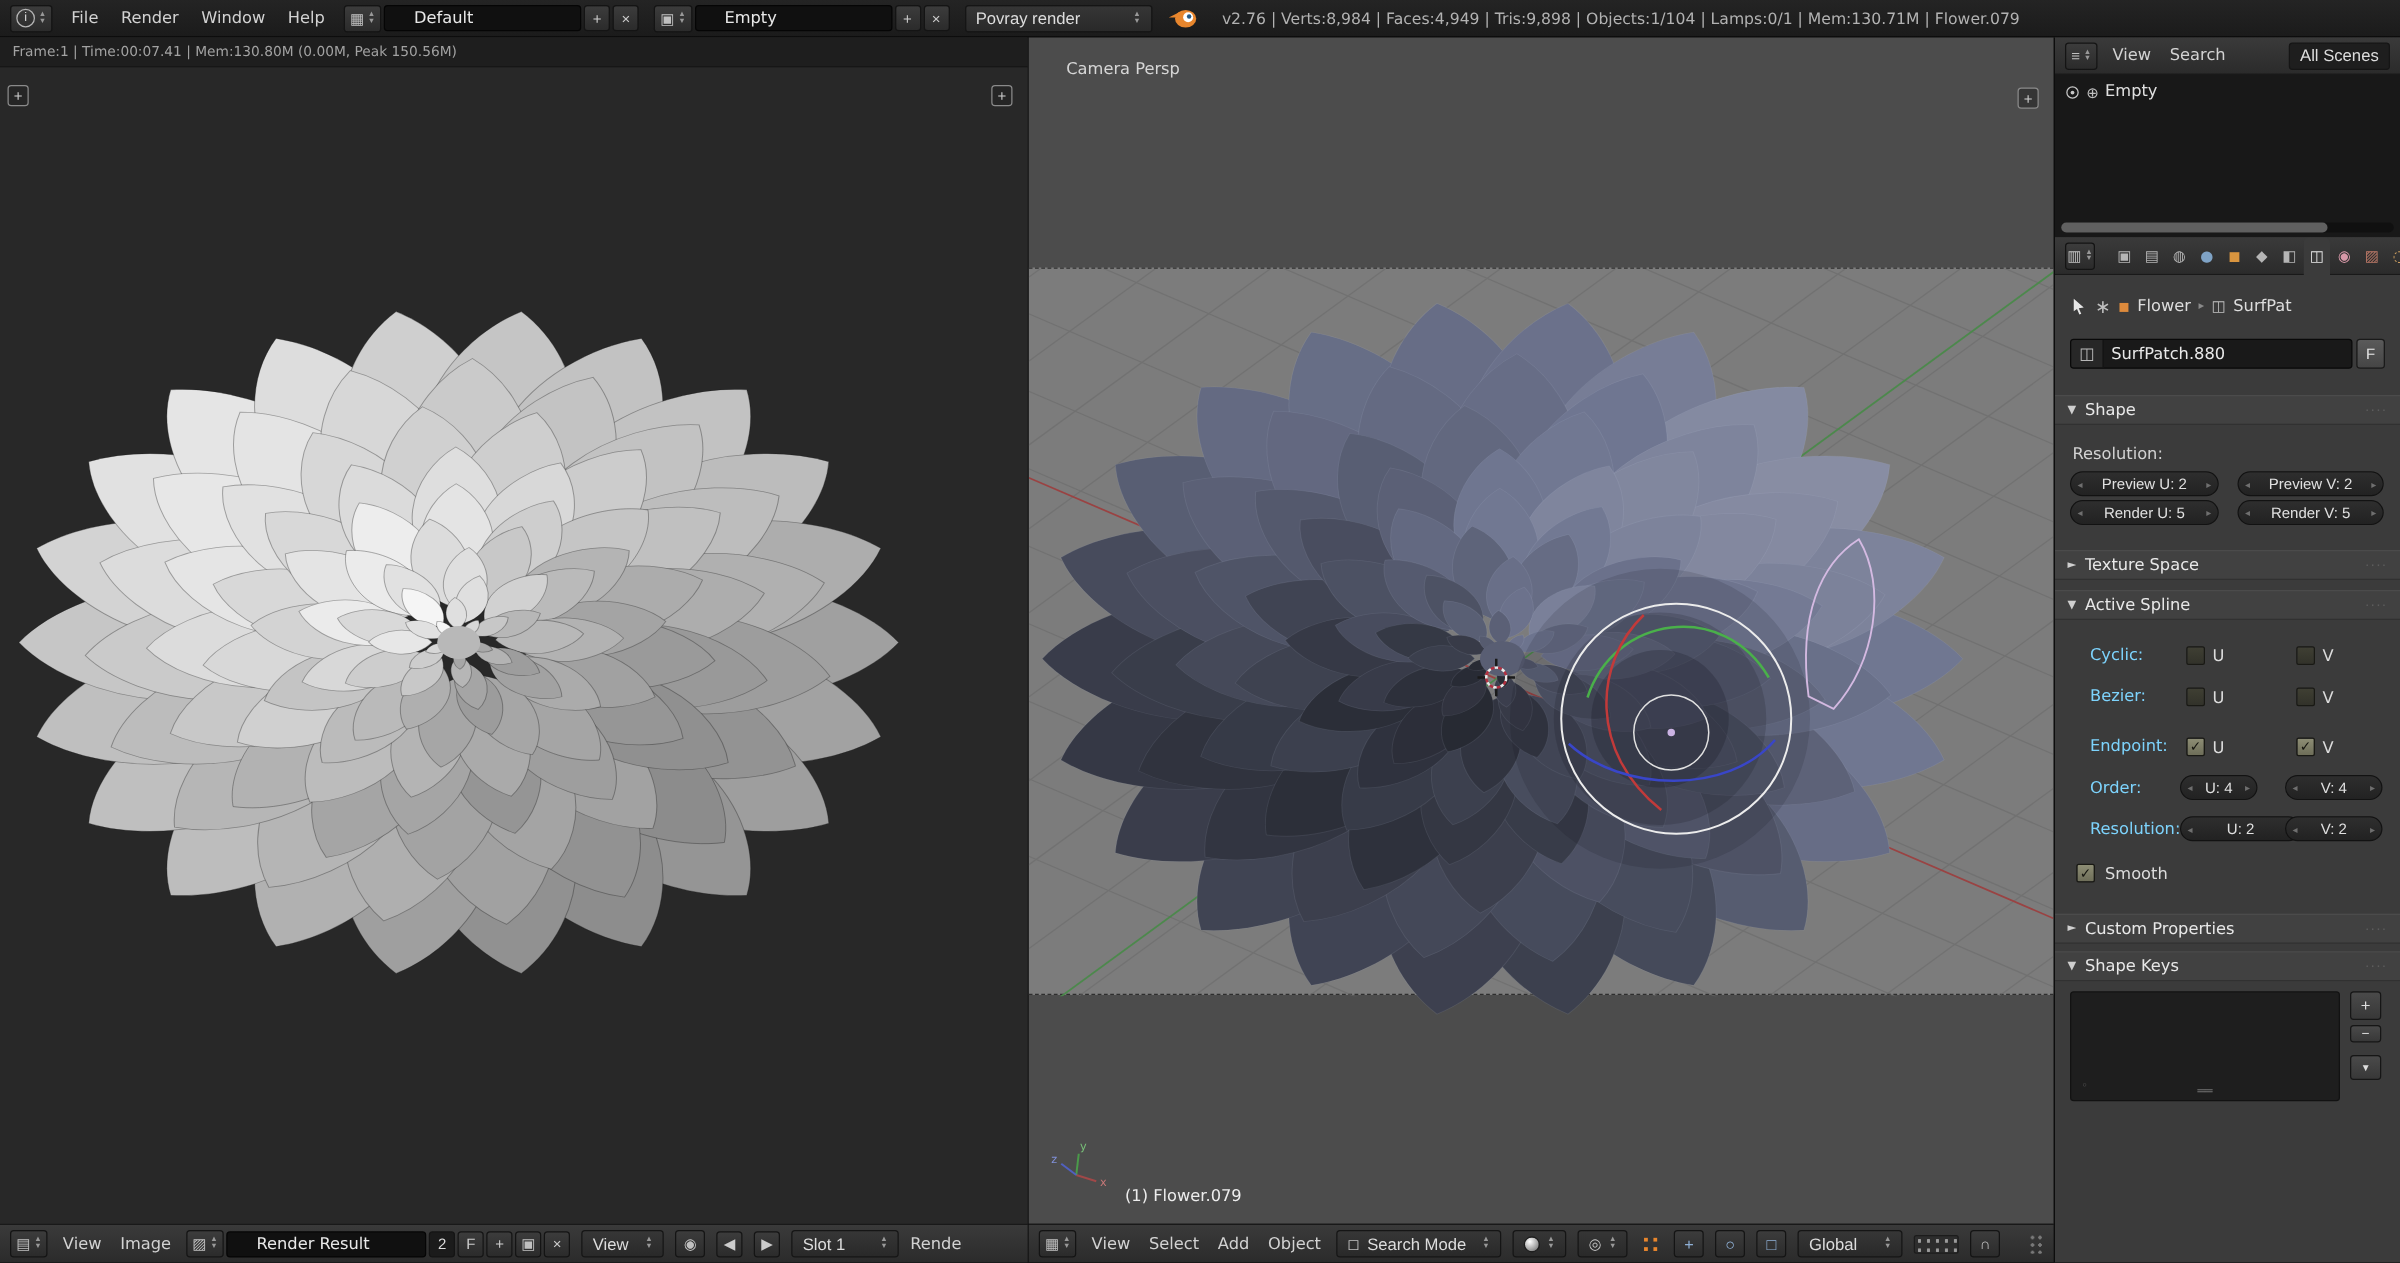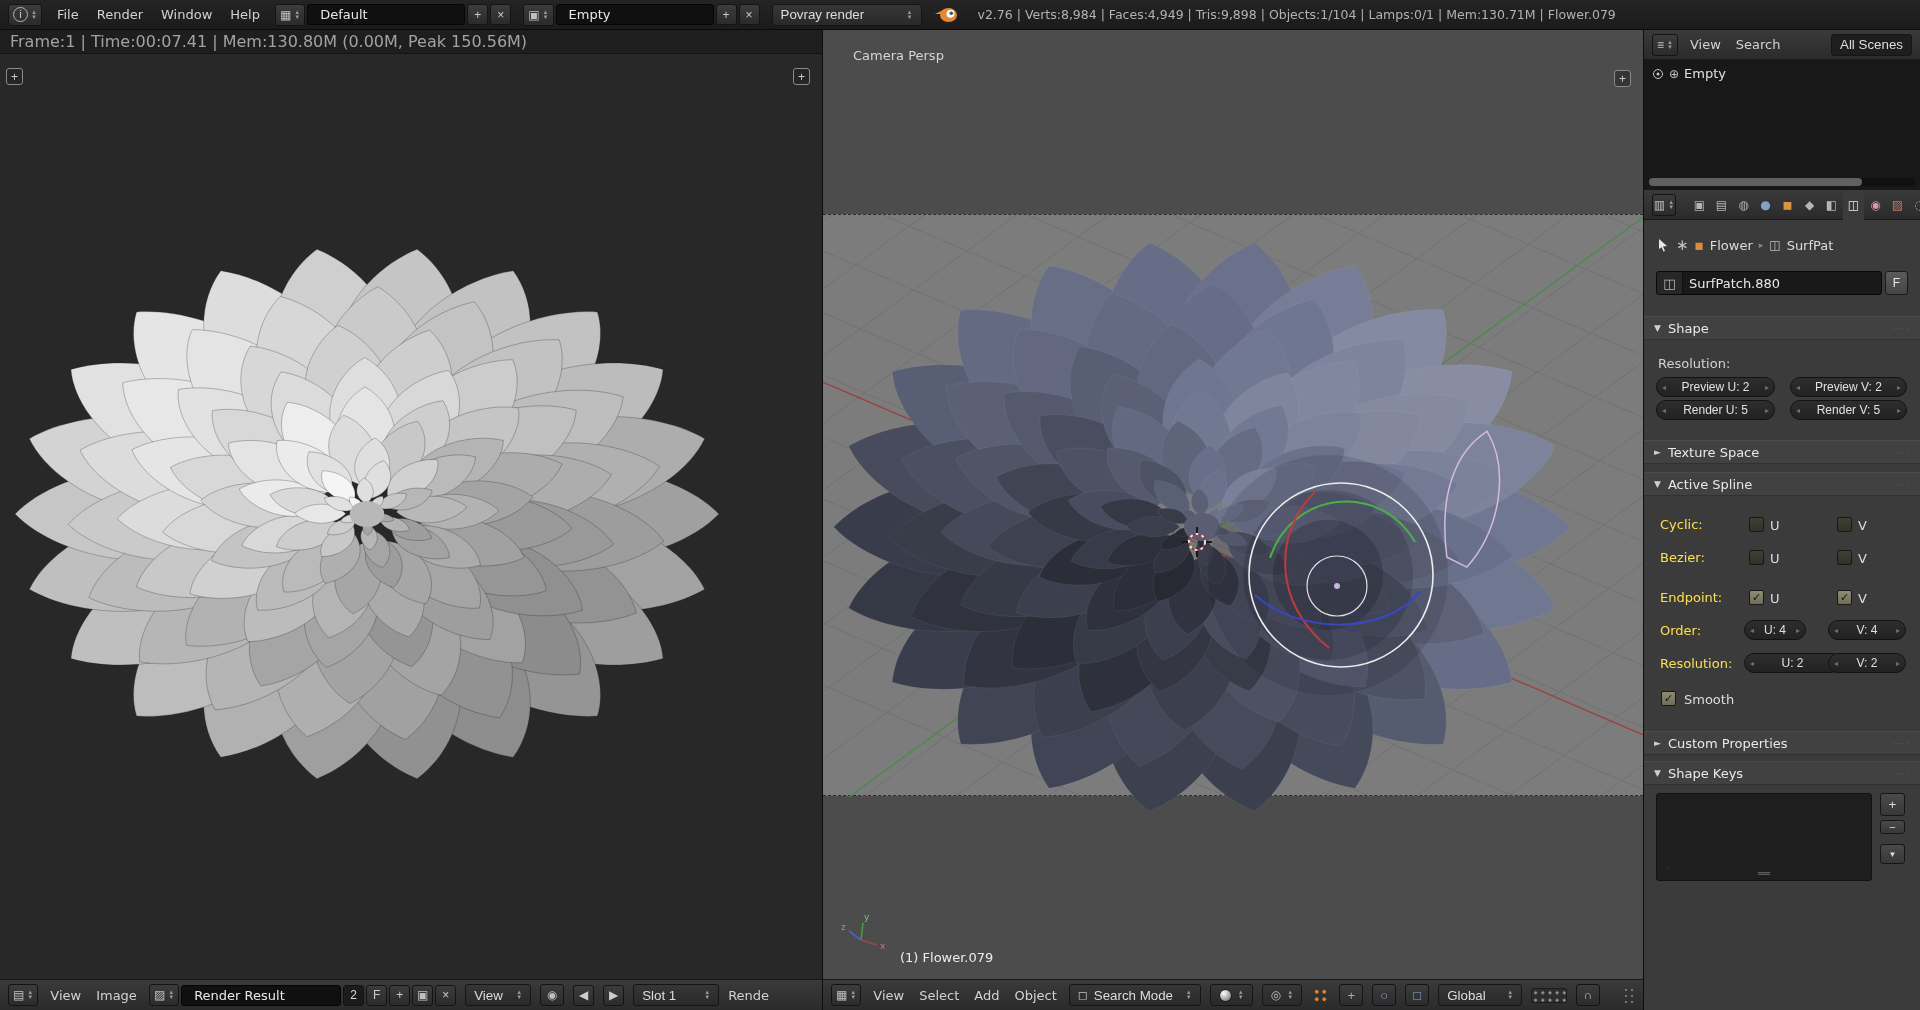--- a/index.html
+++ b/index.html
@@ -4,21 +4,21 @@
 <style>
   *{box-sizing:border-box;margin:0;padding:0}
   html,body{width:1920px;height:1010px;overflow:hidden;background:#111;
     font-family:"DejaVu Sans","Liberation Sans",sans-serif;font-size:13px;color:#ccc}
   #app{position:relative;width:1920px;height:1010px}
 
   
   .menu{color:#d2d2d2;padding:0 3px;white-space:nowrap;cursor:default}
   .widget{display:flex;align-items:center;gap:2px}
   .field{height:21px;background:#101010;border:1px solid #050505;border-radius:3px;
-    display:flex;align-items:center;padding:0 12px;color:#e8e8e8;white-space:nowrap;overflow:hidden}
+    display:flex;align-items:center;padding:0 23px;color:#e8e8e8;white-space:nowrap;overflow:hidden}
   .sq{height:21px;min-width:21px;background:linear-gradient(#3c3c3c,#2b2b2b);border:1px solid #141414;
     border-radius:3px;color:#ccc;font-size:12px;display:flex;align-items:center;justify-content:center;padding:0 3px}
   .sq.dark{background:#1b1b1b;color:#ddd}
   .tool{height:22px;min-width:24px;background:linear-gradient(#3c3c3c,#2b2b2b);border:1px solid #141414;
     border-radius:3px;color:#c8c8c8;display:flex;align-items:center;justify-content:center;gap:3px;padding:0 4px}
   .dd{height:22px;background:linear-gradient(#363636,#292929);border:1px solid #151515;border-radius:3px;
     color:#ddd;display:flex;align-items:center;gap:6px;padding:0 8px;white-space:nowrap}
   .ud{display:inline-flex;flex-direction:column;align-items:center;margin-left:auto}
   .ud i{font-style:normal;font-size:6px;line-height:5px;color:#999}
   .g{font-size:12px;color:#c0c0c0;line-height:1}
@@ -32,21 +32,21 @@
 
   
   #topbar{position:absolute;left:0;top:0;width:1920px;height:30px;
     background:linear-gradient(#242424,#1b1b1b);border-bottom:1px solid #0b0b0b;
     display:flex;align-items:center;gap:12px;padding:0 8px}
   .stats{color:#b2b2b2;font-size:12.5px;white-space:nowrap;margin-left:8px}
 
   
   #image-editor{position:absolute;left:0;top:30px;width:823px;height:980px;background:#282828;border-right:1px solid #0d0d0d}
   .info-strip{height:24px;background:#1e1e1e;border-bottom:1px solid #141414;color:#a2a2a2;
-    display:flex;align-items:center;padding:0 10px;font-size:16px}
+    display:flex;align-items:center;padding:0 10px;font-size:11px}
   .render-area{position:absolute;top:24px;bottom:31px;left:0;right:0;background:#282828;overflow:hidden}
   .corner-plus{position:absolute;width:17px;height:17px;border:1px solid #8a8a8a;border-radius:3px;
     background:rgba(35,35,35,.55);color:#ccc;font-size:12px;display:flex;align-items:center;justify-content:center}
   .clip-label{width:42px;overflow:hidden;white-space:nowrap;color:#d2d2d2}
 
   
   #view3d{position:absolute;left:823px;top:30px;width:820px;height:980px}
   .vp{position:absolute;left:0;right:0;top:0;bottom:31px;background:#4c4c4c;overflow:hidden}
   .camera-area{position:absolute;left:0;top:184px;width:820px;height:582px;background:#7c7c7c;
     border-top:1px dashed #2e2e2e;border-bottom:1px dashed #2e2e2e}
@@ -86,21 +86,21 @@
     border-top:1px solid #4b4b4b;border-bottom:1px solid #313131;color:#e8e8e8}
   .sect .tri{font-size:9px;color:#cfcfcf}
   .grip2{margin-left:auto;color:#5c5c5c;font-size:11px;letter-spacing:1px}
   .lbl{padding-left:14px;margin-top:16px;color:#d2d2d2}
   .btn-grid{display:grid;grid-template-columns:119px 117px;gap:3px 15px;padding-left:12px;margin-top:6px}
   .num-btn{height:20px;background:linear-gradient(#2e2e2e,#222);border:1px solid #121212;border-radius:10px;
     color:#e0e0e0;font-size:12px;display:flex;align-items:center;justify-content:center;position:relative;white-space:nowrap}
   .num-btn::before{content:"◂";position:absolute;left:5px;font-size:8px;color:#6f6f6f}
   .num-btn::after{content:"▸";position:absolute;right:5px;font-size:8px;color:#6f6f6f}
   .srow{position:relative;height:27px}
-  .srow .lab{position:absolute;left:16px;top:5px;color:#fde047}
+  .srow .lab{position:absolute;left:28px;top:5px;color:#7dd3fc}
   .cb{position:absolute;top:5px;width:15px;height:15px;border:1px solid #191914;border-radius:2px;
     background:linear-gradient(#3f3f33,#32322a)}
   .cb.checked{background:linear-gradient(#8d8d74,#6e6e59)}
   .cb.checked::after{content:"✓";color:#15150f;font-size:11px;display:flex;justify-content:center;line-height:14px}
   .cb-lab{position:absolute;top:6px;color:#dcdcdc}
   .num-btn.abs{position:absolute;top:2px}
   .sk-row{display:flex;gap:8px;padding:0 12px;margin-top:8px}
   .listbox{width:216px;height:88px;background:#1e1e1e;border:1px solid #121212;border-radius:3px;position:relative}
   .listbox .grip-h{position:absolute;bottom:1px;left:50%;transform:translateX(-50%);color:#707070;font-size:10px}
   .listbox .lb-dot{position:absolute;left:8px;bottom:6px;color:#5a5a5a;font-size:9px}

